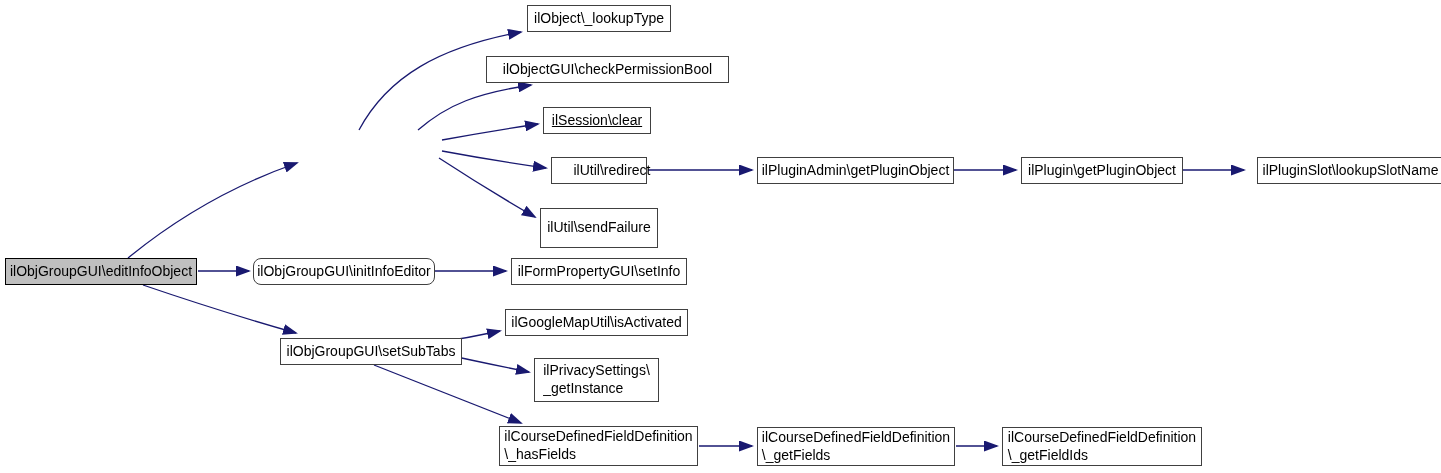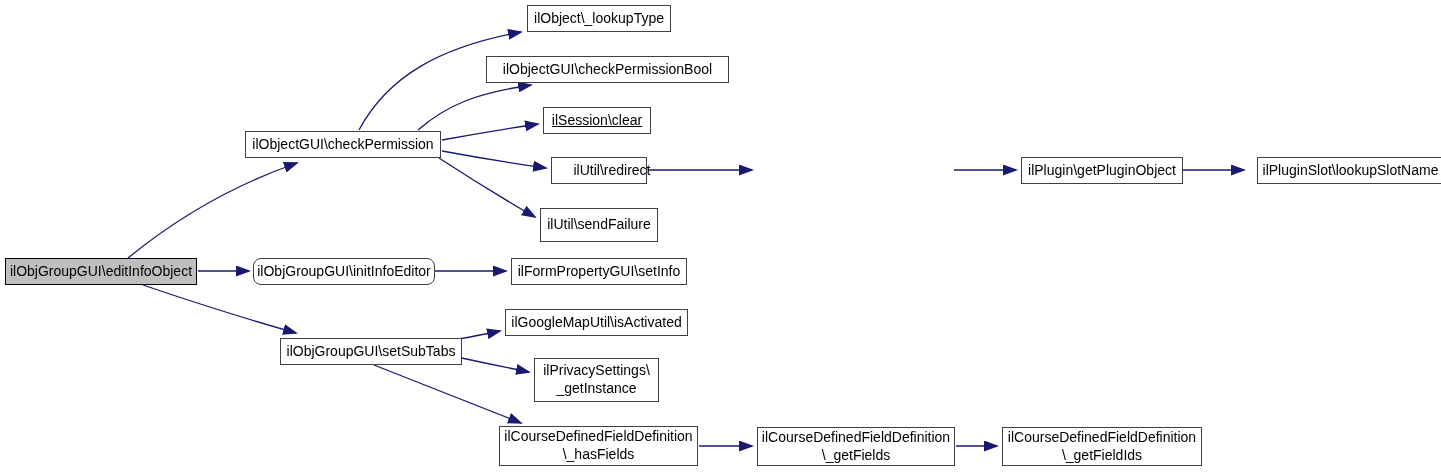--- a/index.html
+++ b/index.html
@@ -24,21 +24,21 @@
     position: absolute;
     box-sizing: border-box;
     background: var(--node-fill, #ffffff);
     border: 1px solid var(--node-border, #404040);
     color: var(--node-text, #000000);
     font-size: 14px;
     line-height: 1.28;
     display: flex;
     align-items: center;
     justify-content: center;
-    text-align: center;
+    text-align: left;
     white-space: pre-line;
     cursor: pointer;
   }
   .node.highlight {
     background: var(--highlight-fill, #bfbfbf);
     border-color: #000000;
     cursor: default;
   }
 </style>
 </head>
@@ -66,32 +66,32 @@
     <path d="M 435,271 L 506,271" marker-end="url(#arrow)"></path>
     <path d="M 434,343 Q 468,338 500,331" marker-end="url(#arrow)"></path>
     <path d="M 434,352 Q 484,363 529,372" marker-end="url(#arrow)"></path>
     <path d="M 374,365 L 521,423" marker-end="url(#arrow)"></path>
     <path d="M 699,446 L 752,446" marker-end="url(#arrow)"></path>
     <path d="M 956,446 L 997,446" marker-end="url(#arrow)"></path>
   </svg>
 
   <div class="node highlight" style="left:5px; top:258px; width:192px; height:27px;">ilObjGroupGUI\editInfoObject</div>
 
-  <div class="node" style="left:245px; top:131px; width:196px; height:27px;">ilObjectGUI\checkPermission</div>
 
   <div class="node" style="left:527px; top:5px; width:144px; height:27px;">ilObject\_lookupType</div>
 
   <div class="node" style="left:486px; top:56px; width:243px; height:27px;">ilObjectGUI\checkPermissionBool</div>
 
   <div class="node" style="left:543px; top:107px; width:108px; height:27px;text-decoration:underline;">ilSession\clear</div>
 
   <div class="node" style="left:551px; top:157px; width:96px; height:27px;padding-left:26px;">ilUtil\redirect</div>
 
-  <div class="node" style="left:540px; top:208px; width:118px; height:34px;">ilUtil\sendFailure</div>
+  <div class="node" style="left:540px; top:208px; width:118px; height:40px;">ilUtil\sendFailure</div>
 
+  <div class="node" style="left:757px; top:157px; width:197px; height:27px;">ilPluginAdmin\getPluginObject</div>
 
   <div class="node" style="left:1021px; top:157px; width:162px; height:27px;">ilPlugin\getPluginObject</div>
 
   <div class="node" style="left:1249px; top:157px; width:187px; height:27px;margin-left:8px;">ilPluginSlot\lookupSlotName</div>
 
   <div class="node" style="left:253px; top:258px; width:182px; height:27px;border-radius:8px;">ilObjGroupGUI\initInfoEditor</div>
 
   <div class="node" style="left:511px; top:258px; width:176px; height:27px;">ilFormPropertyGUI\setInfo</div>
 
   <div class="node" style="left:252px; top:338px; width:182px; height:27px;margin-left:28px;">ilObjGroupGUI\setSubTabs</div>

